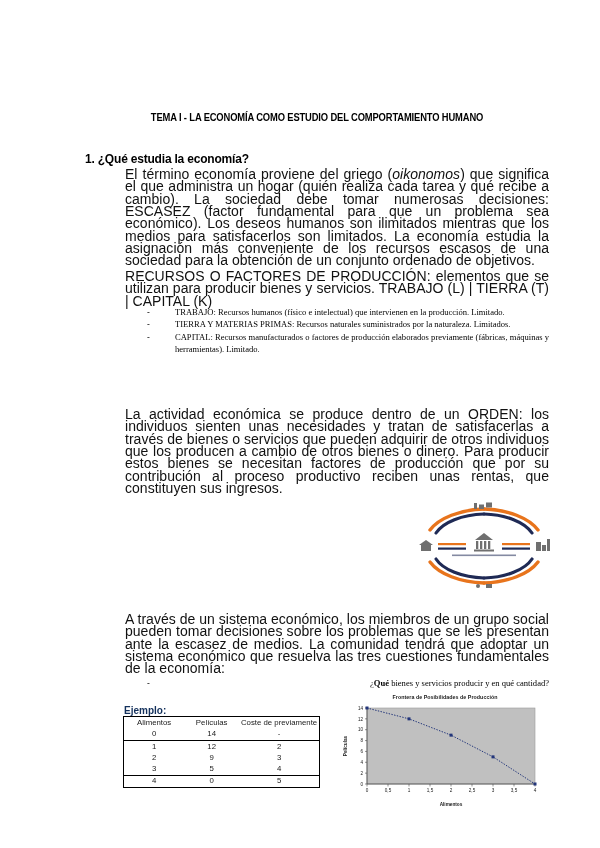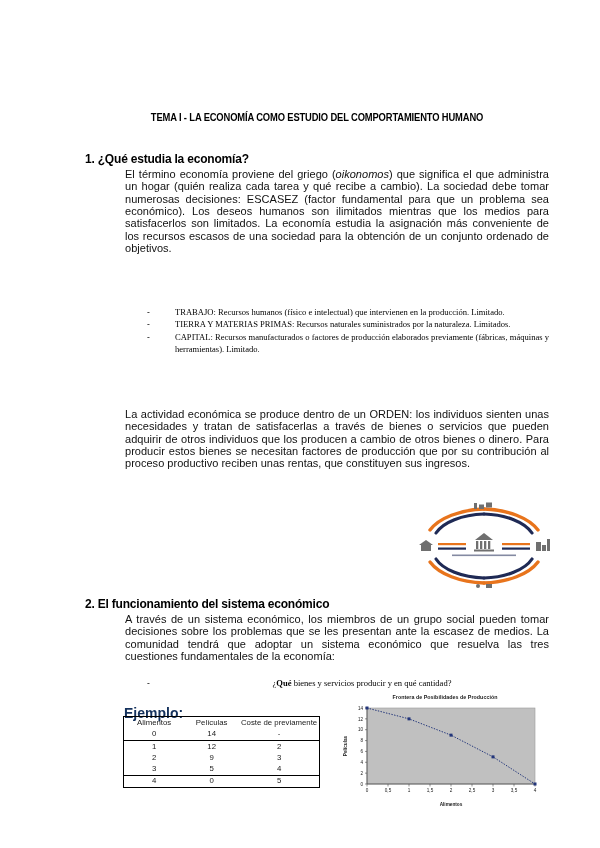--- a/index.html
+++ b/index.html
@@ -43,21 +43,21 @@
     font-weight: bold;
     font-size: 12px;
     letter-spacing: -0.2px;
     white-space: nowrap;
   }
   #sec1-head { left: 68px; top: 104px; }
   #sec2-head { left: 68px; top: 549px; }
 
   .body-block {
     position: absolute;
-    font-size: 11px;
+    font-size: 14px;
     line-height: 12.35px;
     text-align: justify;
     letter-spacing: 0.02px;
     color: #111;
   }
   #p-intro   { left: 108px; top: 120px;  width: 424px; }
   #p-recursos{ left: 108px; top: 222px;  width: 424px; }
   #p-orden   { left: 108px; top: 360px;  width: 424px; }
   #p-familias{ left: 108px; top: 459px;  width: 270px; }
   #p-sistema { left: 108px; top: 565px;  width: 424px; }
@@ -77,40 +77,40 @@
   .bullet-dash {
     width: 28px;
     flex: 0 0 28px;
     text-align: left;
   }
   .bullet-text {
     flex: 1 1 auto;
     text-align: justify;
     font-family: Liberation Serif, serif;
   }
-  .bullet-text.nj { text-align: center; }
+  .bullet-text.nj { text-align: right; }
   em { font-style: italic; }
   b, .bold { font-weight: bold; }
 
   
   #circ-figure {
     position: absolute;
     left: 399px;
     top: 452px;
     width: 136px;
     height: 92px;
   }
   #circ-figure svg { display: block; }
 
   
   #ejemplo-label {
     position: absolute;
     left: 107px;
     top: 657px;
-    font-size: 14px;
+    font-size: 10px;
     font-weight: bold;
     color: #14315c;
   }
   #tbl-wrap {
     position: absolute;
     left: 106px;
     top: 668px;
     width: 197px;
   }
   table.ppf {
@@ -164,20 +164,21 @@
 <body>
 
 <div class="page">
 
   <div class="doc-title">TEMA I - LA ECONOMÍA COMO ESTUDIO DEL COMPORTAMIENTO HUMANO</div>
 
   <div class="section-head" id="sec1-head">1. ¿Qué estudia la economía?</div>
 
   <div class="body-block" id="p-intro"><span>El término economía proviene del griego (</span><em>oikonomos</em><span>) que significa el que administra un hogar (quién realiza cada tarea y qué recibe a cambio). La sociedad debe tomar numerosas decisiones: ESCASEZ (factor fundamental para que un problema sea económico). Los deseos humanos son ilimitados mientras que los medios para satisfacerlos son limitados. La economía estudia la asignación más conveniente de los recursos escasos de una sociedad para la obtención de un conjunto ordenado de objetivos.</span></div>
 
+  <div class="body-block" id="p-recursos">RECURSOS O FACTORES DE PRODUCCIÓN: elementos que se utilizan para producir bienes y servicios. TRABAJO (L) | TIERRA (T) | CAPITAL (K)</div>
 
   <div class="bullets" id="ul-factores">
     <div class="bullet-row">
       <span class="bullet-dash">-</span>
       <span class="bullet-text">TRABAJO:  Recursos humanos (físico e intelectual) que intervienen en la producción. Limitado.</span>
     </div>
     <div class="bullet-row">
       <span class="bullet-dash">-</span>
       <span class="bullet-text">TIERRA Y MATERIAS PRIMAS:  Recursos naturales suministrados por la naturaleza. Limitados.</span>
     </div>
@@ -240,21 +241,20 @@
       </g>
       <g>
         <rect x="86" y="43" width="28" height="2.2" fill="#E8741C"></rect>
         <rect x="86" y="47.5" width="28" height="2.2" fill="#1F2A55"></rect>
       </g>
 
       <rect x="36" y="54.5" width="64" height="1.6" fill="#1F2A55" opacity="0.55"></rect>
     </svg>
   </div>
 
-  <div class="section-head" id="sec2-head">2. El funcionamiento del sistema económico</div>
 
   <div class="body-block" id="p-sistema">A través de un sistema económico, los miembros de un grupo social pueden tomar decisiones sobre los problemas que se les presentan ante la escasez de medios. La comunidad tendrá que adoptar un sistema económico que resuelva las tres cuestiones fundamentales de la economía:</div>
 
   <div class="bullets" id="ul-cuestiones">
     <div class="bullet-row">
       <span class="bullet-dash">-</span>
       <span class="bullet-text nj"><span>¿</span><b>Qué</b><span> bienes y servicios producir y en qué cantidad?</span></span>
     </div>
   </div>
 

